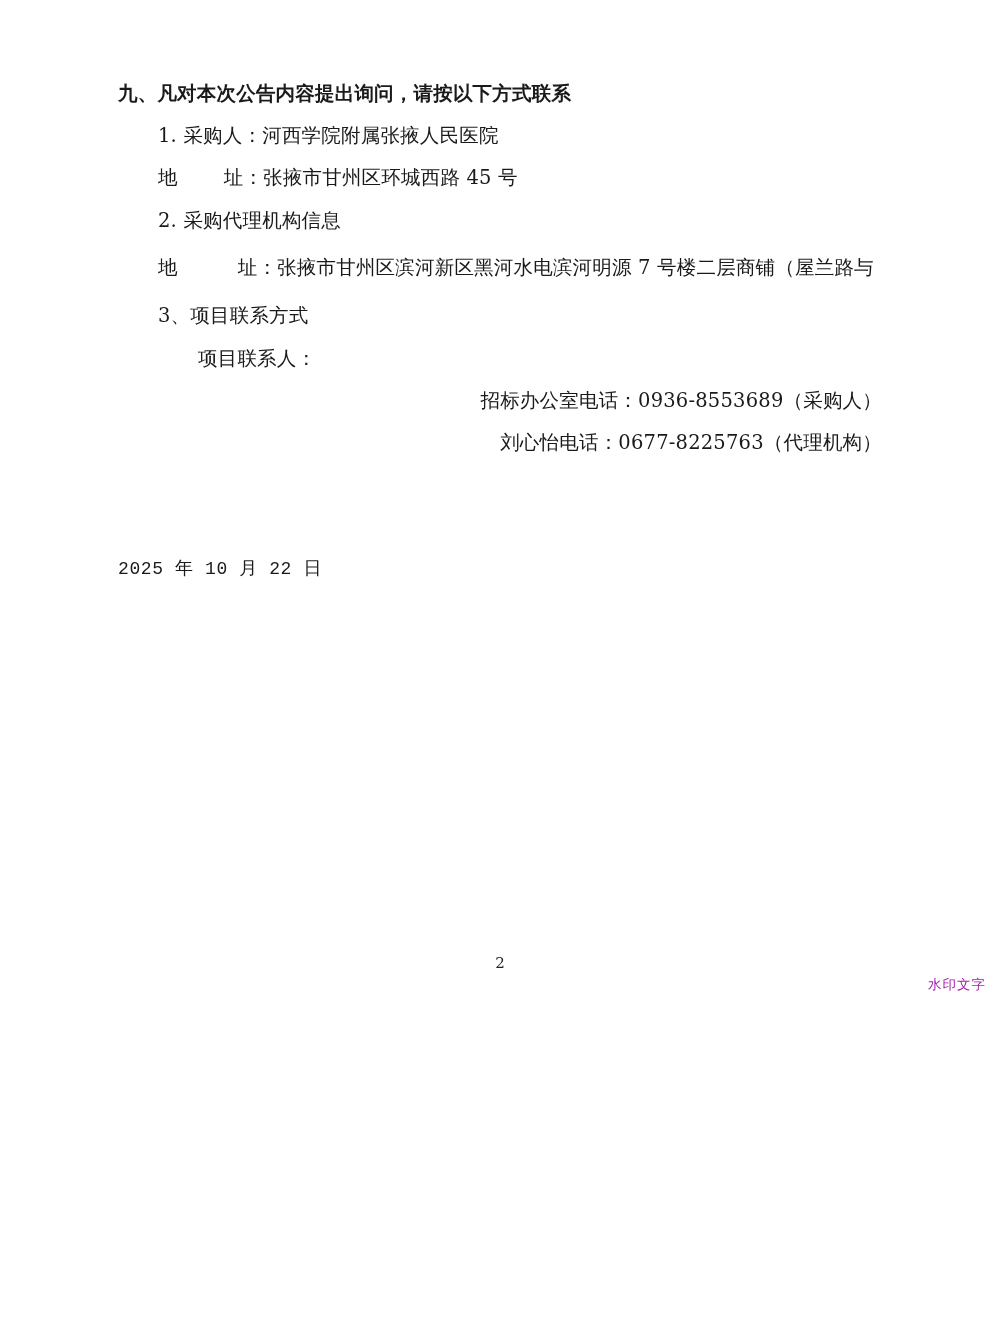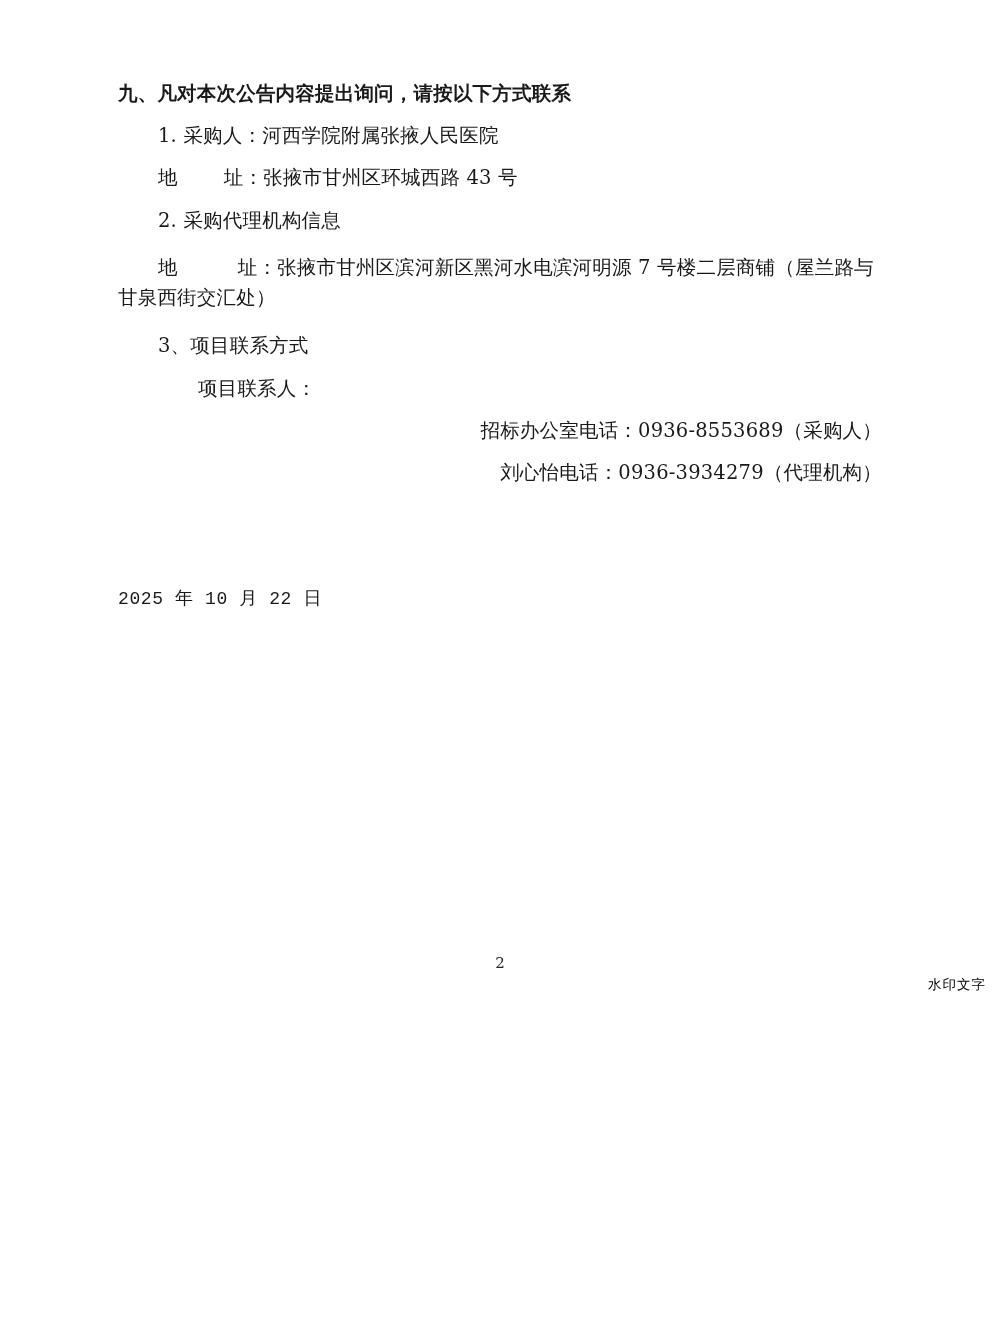--- a/index.html
+++ b/index.html
@@ -88,58 +88,57 @@
     text-align: center;
     font-size: 15px;
     color: #222;
     font-family: "DejaVu Serif", "Liberation Serif", serif;
   }
   .watermark {
     position: absolute;
     right: 14px;
     bottom: 6px;
     font-size: 13.5px;
-    color: #000000;
+    color: #a21caf;
     font-family: "DejaVu Sans", "Liberation Sans", sans-serif;
     letter-spacing: 1px;
   }
 </style>
 </head>
 <body>
 
 <div class="page">
 
   <div class="doc-body">
 
     <p class="para heading">九、凡对本次公告内容提出询问，请按以下方式联系</p>
 
     <p class="para lvl1">1. 采购人：河西学院附属张掖人民医院</p>
 
     <p class="para lvl1">
-      <span>地</span><span class="addr-gap"></span><span>址：张掖市甘州区环城西路 43 号</span>
+      <span>地</span><span class="addr-gap"></span><span>址：张掖市甘州区环城西路 45 号</span>
     </p>
 
     <p class="para lvl1">2. 采购代理机构信息</p>
 
 
     <p class="para lvl1-wrap">
       <span>地</span><span class="addr-gap-wide"></span><span>址：张掖市甘州区滨河新区黑河水电滨河明源 7 号楼二层商铺（屋兰路与</span>
-      <span class="cont">甘泉西街交汇处）</span>
     </p>
 
     <p class="para lvl1">3、项目联系方式</p>
 
     <p class="para lvl2">项目联系人：</p>
 
     <p class="para lvl3">
       <span class="phone-col">招标办公室</span><span>电话：0936-8553689（采购人）</span>
     </p>
 
     <p class="para lvl3">
-      <span class="phone-col">刘心怡</span><span>电话：0936-3934279（代理机构）</span>
+      <span class="phone-col">刘心怡</span><span>电话：0677-8225763（代理机构）</span>
     </p>
 
     <p class="date-line">2025 年 10 月 22 日</p>
 
   </div>
 
   <div class="page-number">2</div>
   <div class="watermark">水印文字</div>
 
 </div>

